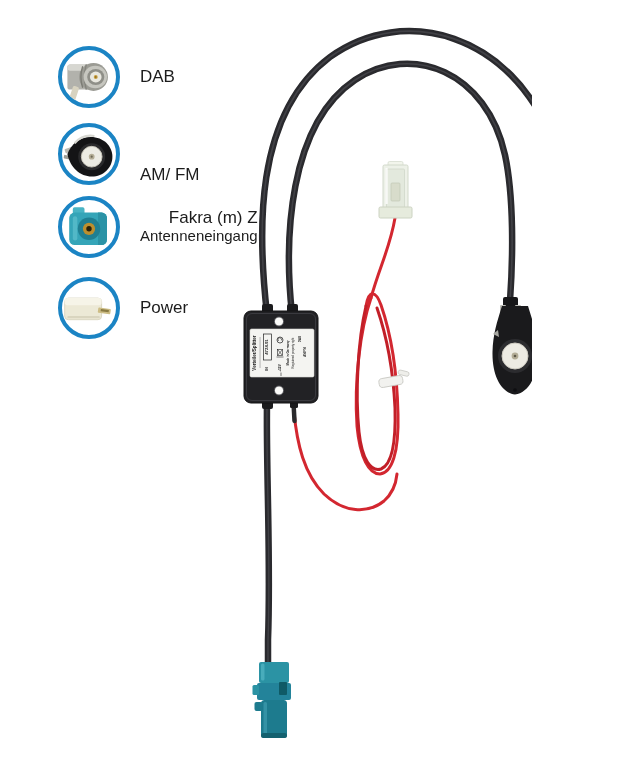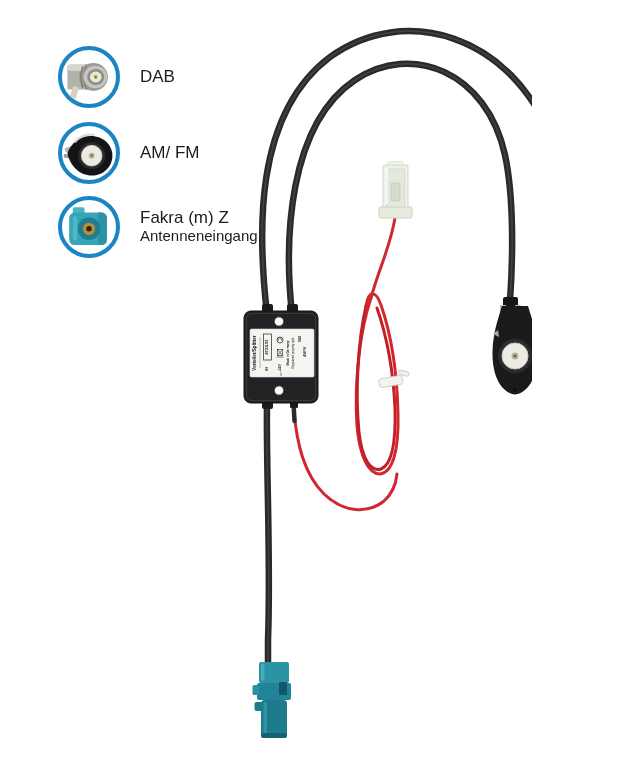--- a/index.html
+++ b/index.html
@@ -36,54 +36,66 @@
         <ellipse cx="37" cy="30" rx="13" ry="12.5" fill="#c6c6bf"></ellipse>
         <ellipse cx="37.5" cy="30" rx="9.5" ry="9" fill="#8f8f88"></ellipse>
         <ellipse cx="37.5" cy="30" rx="6.5" ry="6" fill="#e9e8e0"></ellipse>
         <circle cx="37.5" cy="30" r="2.2" fill="#c79d3c"></circle>
         <circle cx="37.5" cy="30" r="0.9" fill="#7a5f1e"></circle>
       </svg>
     </div>
     <div class="legend-label">DAB</div>
   </div>
 
-  <div class="legend-row" style="top:121px;">
+  <div class="legend-row" style="top:121px;align-items:flex-end;">
     <div class="callout-circle">
       <svg width="54" height="54" viewBox="0 0 60 60">
         <rect x="3" y="23" width="10" height="5" rx="1" fill="#b9b9b3" transform="rotate(-18 8 25)"></rect>
         <rect x="2" y="32" width="11" height="4" rx="1" fill="#9c9c96" transform="rotate(12 8 34)"></rect>
         <path d="M6 30 C10 19, 20 11, 32 11 C46 11, 56 21, 56 33 C56 45, 46 55, 33 55 C20 55, 9 45, 6 30 Z" fill="#141416"></path>
         <path d="M14 18 A24 24 0 0 1 36 10" stroke="#d8d8d2" stroke-width="2.5" fill="none"></path>
         <circle cx="33" cy="33" r="15" fill="#2a2a2c"></circle>
         <circle cx="33" cy="33" r="11.5" fill="#ecebe3" stroke="#ccc8bc" stroke-width="1"></circle>
         <circle cx="33" cy="33" r="3.2" fill="#b5ae97"></circle>
         <circle cx="33" cy="33" r="1.2" fill="#6e6854"></circle>
       </svg>
     </div>
     <div class="legend-label">AM/ FM</div>
   </div>
 
-  <div class="legend-row" style="top:195px;">
+  <div class="legend-row" style="top:195px;text-align:right;">
     <div class="callout-circle">
       <svg width="54" height="54" viewBox="0 0 60 60">
         <rect x="12" y="8" width="13" height="10" rx="2" fill="#49b4c4"></rect>
         <rect x="8" y="14" width="42" height="36" rx="6" fill="#35a5b8"></rect>
         <path d="M40 14 h4 a6 6 0 0 1 6 6 v24 a6 6 0 0 1 -6 6 h-4 Z" fill="#2b93a6"></path>
         <rect x="12" y="18" width="5" height="27" rx="2.5" fill="#5fc0cd" opacity="0.7"></rect>
         <circle cx="30" cy="32" r="12.5" fill="#1f7f92"></circle>
         <circle cx="30" cy="32" r="6.8" fill="#bb8f2f"></circle>
         <circle cx="30" cy="32" r="3" fill="#2a2108"></circle>
       </svg>
     </div>
     <div>
       <div class="legend-label">Fakra (m) Z</div>
       <div class="legend-sublabel">Antenneneingang</div>
     </div>
   </div>
 
+  <div class="legend-row" style="top:276px;">
+    <div class="callout-circle">
+      <svg width="54" height="54" viewBox="0 0 60 60">
+        <rect x="3" y="19" width="41" height="24" rx="4" fill="#ece9d6" stroke="#d8d4be" stroke-width="1"></rect>
+        <rect x="3" y="19" width="41" height="8" rx="3" fill="#f6f4e8"></rect>
+        <rect x="6" y="39" width="36" height="2.5" rx="1" fill="#d9d5bf"></rect>
+        <rect x="40" y="30" width="14" height="6" rx="1" fill="#cdbd85" transform="rotate(8 46 33)"></rect>
+        <rect x="43" y="31.5" width="9" height="2.5" fill="#8a7b43" transform="rotate(8 46 33)"></rect>
+      </svg>
+    </div>
+    <div class="legend-label">Power</div>
+  </div>
 
   <svg id="product-svg" width="640" height="768" viewBox="0 0 640 768">
 
     <g>
       <path d="M 267 314 C 258 235, 253 115, 330 57 C 405 3, 512 35, 552 140 C 566 177, 571 208, 572 235" fill="none" stroke="#2a2a2e" stroke-width="6.5" stroke-linecap="round"></path>
       <path d="M 267 314 C 258 235, 253 115, 330 57 C 405 3, 512 35, 552 140 C 566 177, 571 208, 572 235" fill="none" stroke="#47474c" stroke-width="1.6" stroke-linecap="round" opacity="0.8"></path>
     </g>
 
     <g>
       <path d="M 292 314 C 284 240, 288 125, 355 80 C 412 42, 487 72, 505 155 C 514 197, 513 258, 510 301" fill="none" stroke="#2a2a2e" stroke-width="6.5" stroke-linecap="round"></path>

